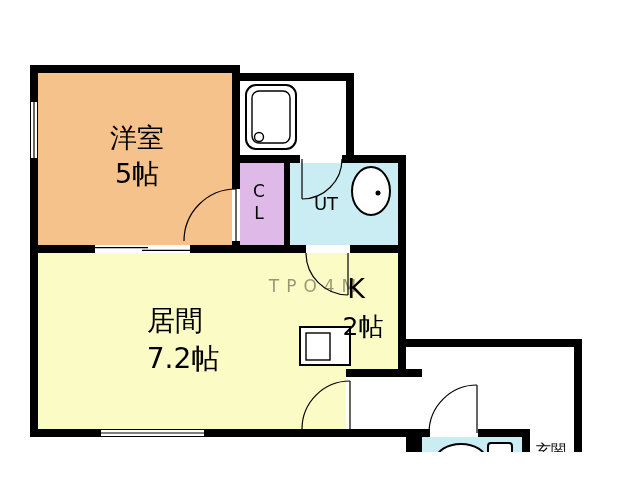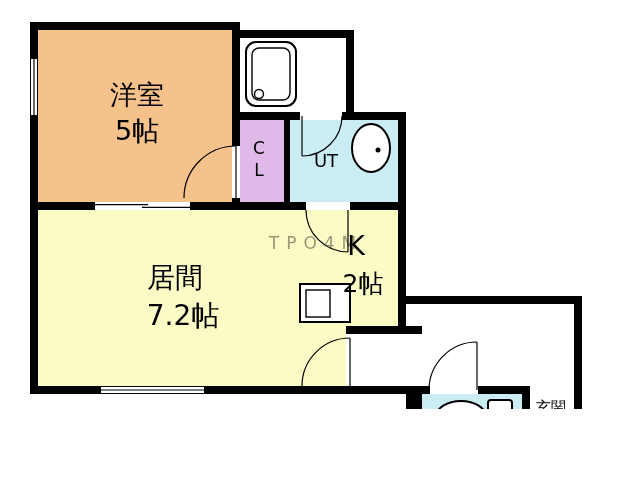--- a/index.html
+++ b/index.html
@@ -1,16 +1,16 @@
 <!DOCTYPE html>
 <html><head>
 <meta charset="utf-8">
 <style>
   html,body{margin:0;padding:0;background:#ffffff;}
-  #stage{position:relative;width:640px;height:409px;background:#ffffff;overflow:hidden;}
+  #stage{position:relative;width:640px;height:409px;background:#ffffff;overflow:hidden;margin-top:43px;}
   svg text{font-family:"DejaVu Sans","Liberation Sans",sans-serif;fill:#000;}
   .wall{fill:#000;}
   .thin{stroke:#000;stroke-width:1.2;fill:none;}
   .arc{stroke:#000;stroke-width:1.2;fill:none;}
   .fixture{fill:#fff;stroke:#000;stroke-width:2;}
   .fixture-inner{fill:none;stroke:#000;stroke-width:1.4;}
   .gap{fill:#fff;}
   .frame{fill:#fff;stroke:#000;stroke-width:1;}
 </style>
 </head>

